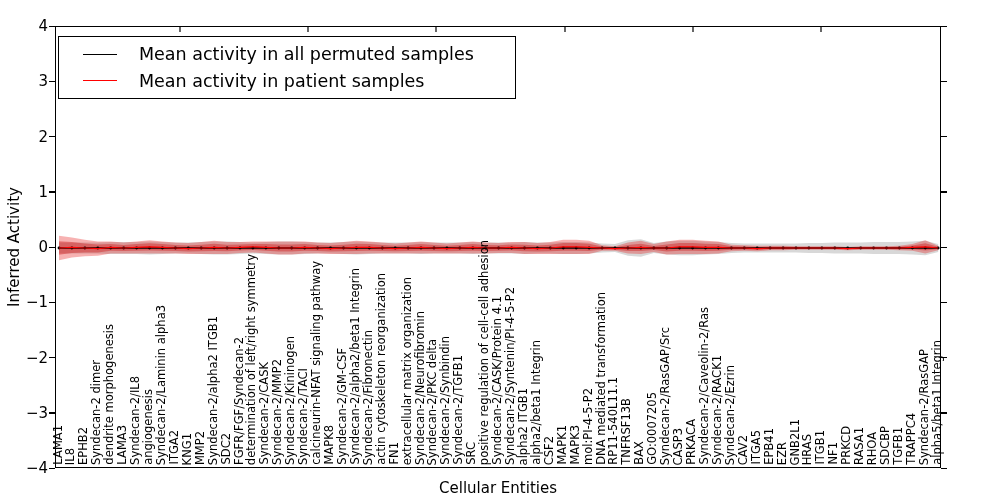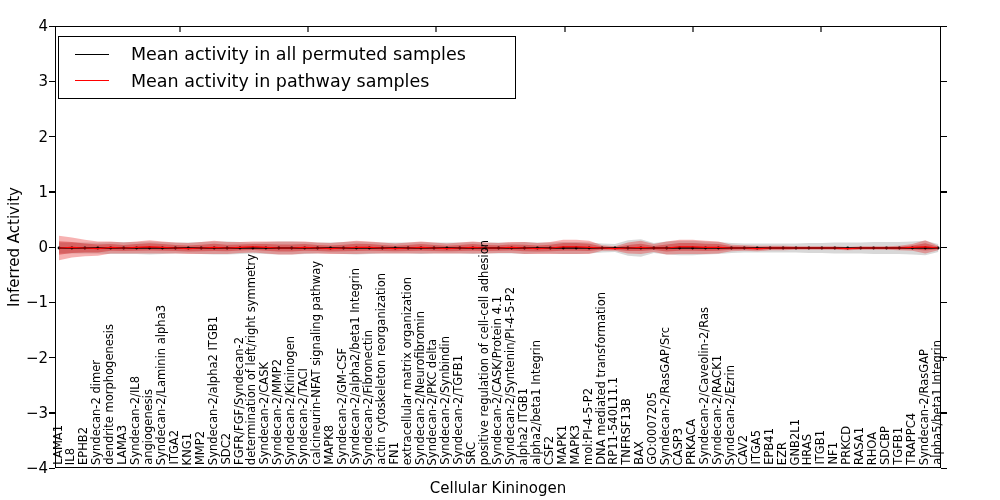--- a/index.html
+++ b/index.html
@@ -14,21 +14,21 @@
   }
   #plot-svg{position:absolute;left:0;top:0;}
   #chart-title{
     position:absolute;left:55px;top:2px;width:886px;text-align:center;
     font-size:17px;white-space:nowrap;
   }
   #legend{
     position:absolute;left:58px;top:36px;width:458px;height:63px;
     border:1.5px solid #000;background:#fff;z-index:5;
     display:flex;flex-direction:column;justify-content:space-around;
-    box-sizing:border-box;padding:4px 0;
+    box-sizing:border-box;padding:4px 8px;
   }
   .legend-row{display:flex;align-items:center;}
   .legend-swatch{width:34px;height:0;border-top:1.6px solid #000;margin-left:16px;flex:none;}
   .legend-label{margin-left:22px;font-size:17.5px;white-space:nowrap;}
   .ytick-label{
     position:absolute;left:12px;width:36px;text-align:right;
     font-size:15px;line-height:18px;height:18px;
   }
   .ytick-mark{position:absolute;width:6px;height:1.3px;background:#000;}
   .xtick-label{
@@ -136,26 +136,26 @@
       </svg>
   </div>
 
   <div id="legend">
     <div class="legend-row">
       <span class="legend-swatch" id="swatch-0" style="border-top-color: rgb(0, 0, 0);"></span>
       <span class="legend-label">Mean activity in all permuted samples</span>
     </div>
     <div class="legend-row">
       <span class="legend-swatch" id="swatch-1" style="border-top-color: rgb(255, 0, 0);"></span>
-      <span class="legend-label">Mean activity in pathway samples</span>
+      <span class="legend-label">Mean activity in patient samples</span>
     </div>
   </div>
 
   <div id="y-axis-label">Inferred Activity</div>
-  <div id="x-axis-label">Cellular Kininogen</div>
+  <div id="x-axis-label">Cellular Entities</div>
 
   <div id="yticks-container">
       <div class="ytick-label" style="top: 17px;">4</div>
       <div class="ytick-mark" style="left: 49px; top: 25.5px;"></div>
       <div class="ytick-mark" style="left: 941px; top: 25.5px;"></div>
       <div class="ytick-label" style="top: 72.25px;">3</div>
       <div class="ytick-mark" style="left: 49px; top: 80.75px;"></div>
       <div class="ytick-mark" style="left: 941px; top: 80.75px;"></div>
       <div class="ytick-label" style="top: 127.5px;">2</div>
       <div class="ytick-mark" style="left: 49px; top: 136px;"></div>

